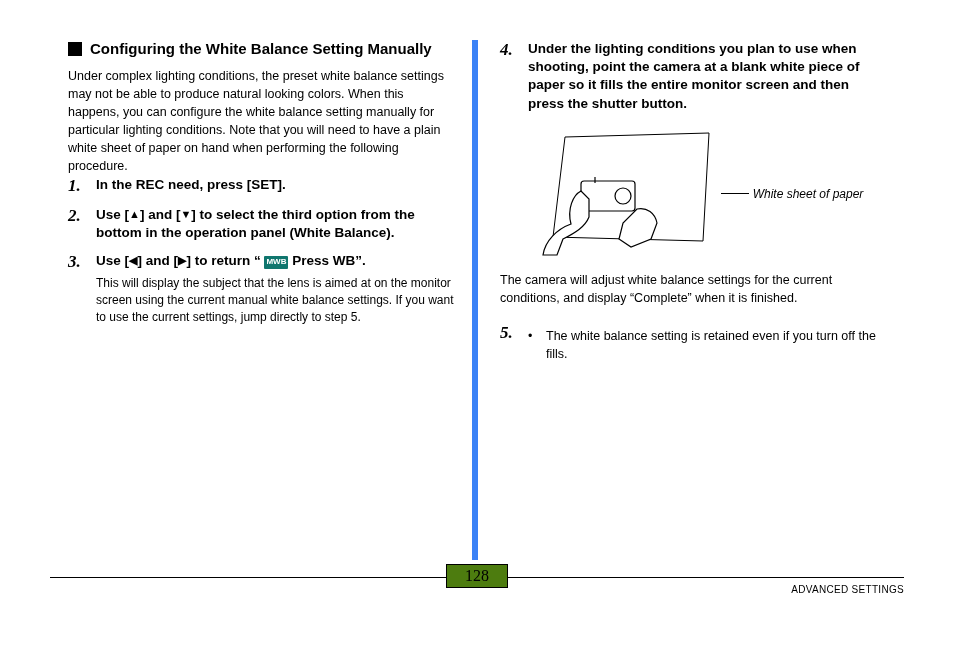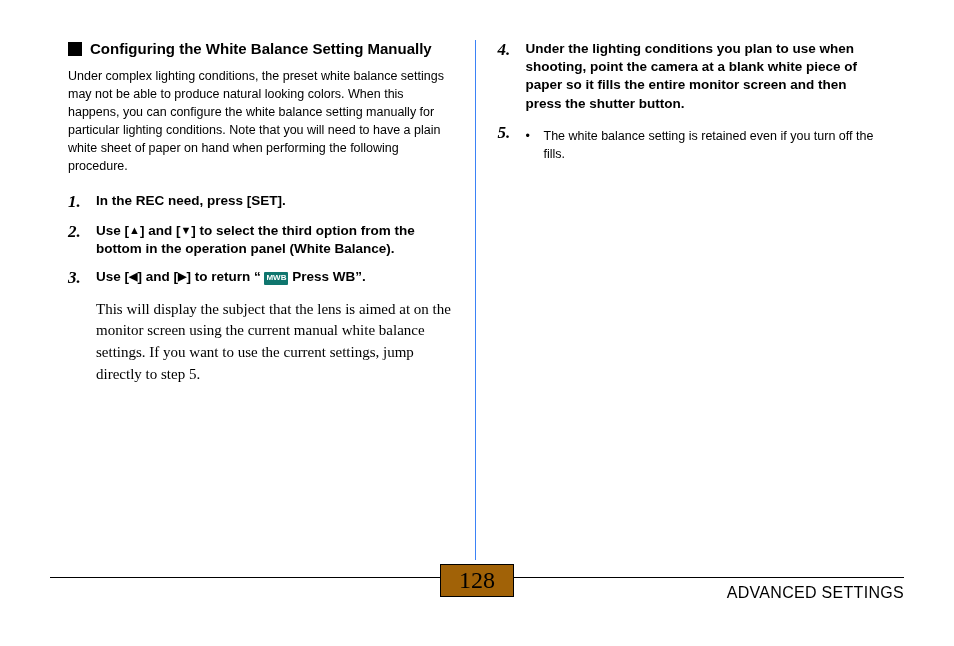--- a/index.html
+++ b/index.html
@@ -14,40 +14,39 @@
   .page {
     display: flex;
     padding: 40px 50px 0 50px;
     gap: 0;
     height: 560px;
   }
   .col {
     flex: 1;
     padding: 0 18px;
   }
-  .col.left { border-right: 1px solid #3b82f6; }
+  .col.left { border-right: 6px solid #3b82f6; }
   .col.right { padding-left: 22px; }
   .heading {
     display: flex;
     align-items: flex-start;
     gap: 8px;
     margin-bottom: 8px;
   }
   .heading .square {
     width: 14px; height: 14px; background: #000; flex: 0 0 auto; margin-top: 2px;
   }
   .heading-text {
     font-weight: bold;
     font-size: 15px;
     line-height: 1.25;
   }
   .intro {
     font-size: 12.5px;
     line-height: 1.45;
-    margin-bottom: 16px;
   }
   .step {
     display: flex;
     gap: 8px;
     margin-bottom: 10px;
   }
   .step-num {
     font-weight: bold;
     font-style: italic;
     font-size: 17px;
@@ -56,24 +55,23 @@
     flex: 0 0 auto;
     line-height: 1.2;
   }
   .step-body { flex: 1; }
   .step-title {
     font-weight: bold;
     font-size: 13.5px;
     line-height: 1.35;
   }
   .step-desc {
-    font-size: 15px;
-    line-height: 1.45;
-    margin-top: 12px;
-    font-family: Liberation Serif, serif;
+    font-size: 12px;
+    line-height: 1.45;
+    margin-top: 4px;
   }
   .tri { font-size: 11px; display: inline-block; vertical-align: 1px; }
   .mwb-icon {
     display: inline-block;
     background: #0f766e;
     color: #fff;
     font-size: 8px;
     font-weight: bold;
     padding: 1px 2px;
     border-radius: 1px;
@@ -122,31 +120,31 @@
     display: flex;
     align-items: center;
     position: relative;
     height: 40px;
   }
   .page-num-box {
     position: absolute;
     left: 50%;
     transform: translateX(-50%);
     top: -14px;
-    background: #a16207;
+    background: #4d7c0f;
     border: 1px solid #000;
     padding: 2px 18px;
     font-family: "Times New Roman", serif;
-    font-size: 24px;
+    font-size: 16px;
   }
   .footer-label {
     position: absolute;
     right: 0;
     top: 6px;
-    font-size: 16px;
+    font-size: 10px;
     letter-spacing: 0.3px;
   }
 </style>
 </head>
 <body>
 
 <div class="page">
   <div class="col left">
     <div class="heading">
       <span class="square"></span>
@@ -182,21 +180,42 @@
   </div>
 
   <div class="col right">
     <div class="step">
       <div class="step-num">4.</div>
       <div class="step-body">
         <div class="step-title">Under the lighting conditions you plan to use when shooting, point the camera at a blank white piece of paper so it fills the entire monitor screen and then press the shutter button.</div>
       </div>
     </div>
 
-
+    <div class="illustration">
+      <div class="illus-box">
+        <svg viewBox="0 0 190 130" width="190" height="130">
+
+          <polygon points="42,8 186,4 180,112 30,108" fill="#fff" stroke="#000" stroke-width="1"></polygon>
+
+          <g stroke="#000" stroke-width="1.2" fill="#fff">
+            <rect x="58" y="52" width="54" height="30" rx="3"></rect>
+            <circle cx="100" cy="67" r="8"></circle>
+            <path d="M48,95 C44,80 50,66 58,62 L66,70 L66,88 C62,98 52,104 40,110 L34,126 L20,126 C22,112 34,100 48,95 Z"></path>
+            <path d="M114,80 C124,78 132,84 134,94 L128,110 L108,118 L96,110 L100,94 Z"></path>
+            <line x1="72" y1="54" x2="72" y2="48"></line>
+          </g>
+        </svg>
+      </div>
+      <div class="caption-line">
+        <span class="line"></span>
+        <span class="txt">White sheet of paper</span>
+      </div>
+    </div>
+
+    <p class="note">The camera will adjust white balance settings for the current conditions, and display “Complete” when it is finished.</p>
 
     <div class="step">
       <div class="step-num">5.</div>
       <div class="step-body">
         <div class="bullet">
           <span class="dot">•</span>
           <span>The white balance setting is retained even if you turn off the fills.</span>
         </div>
       </div>
     </div>

